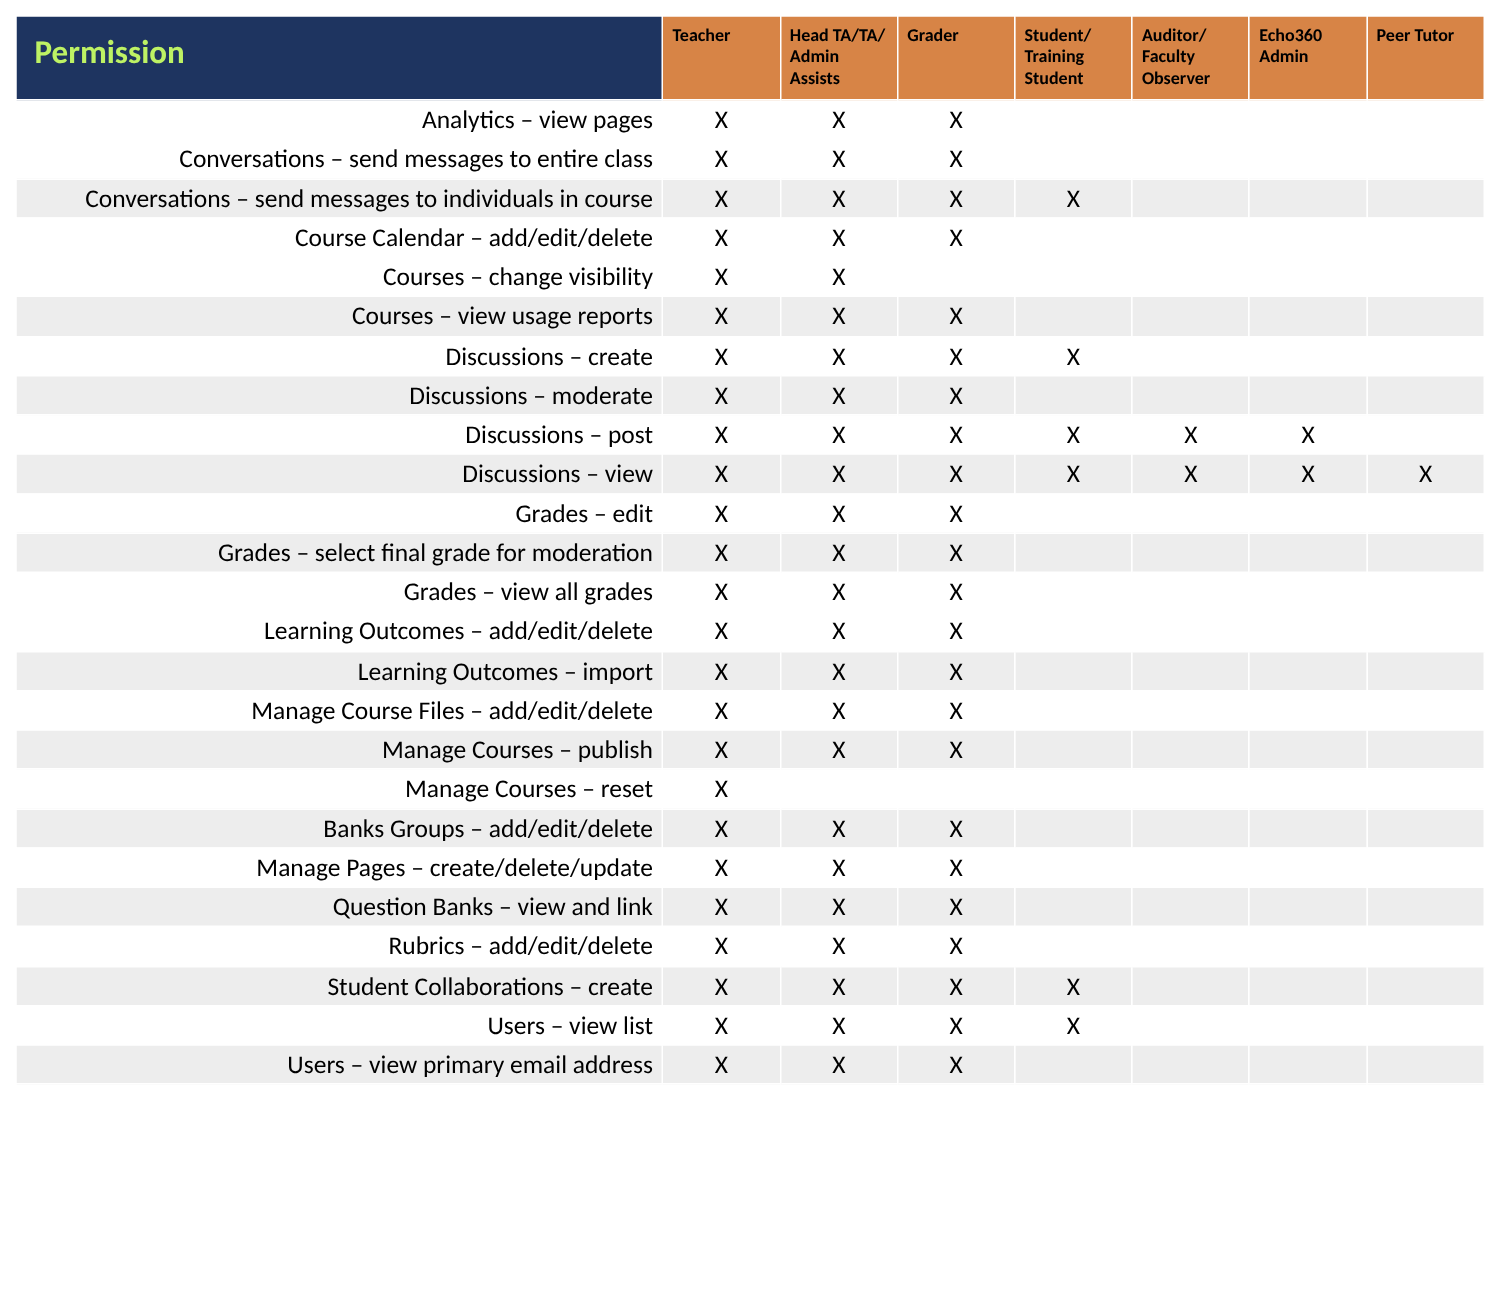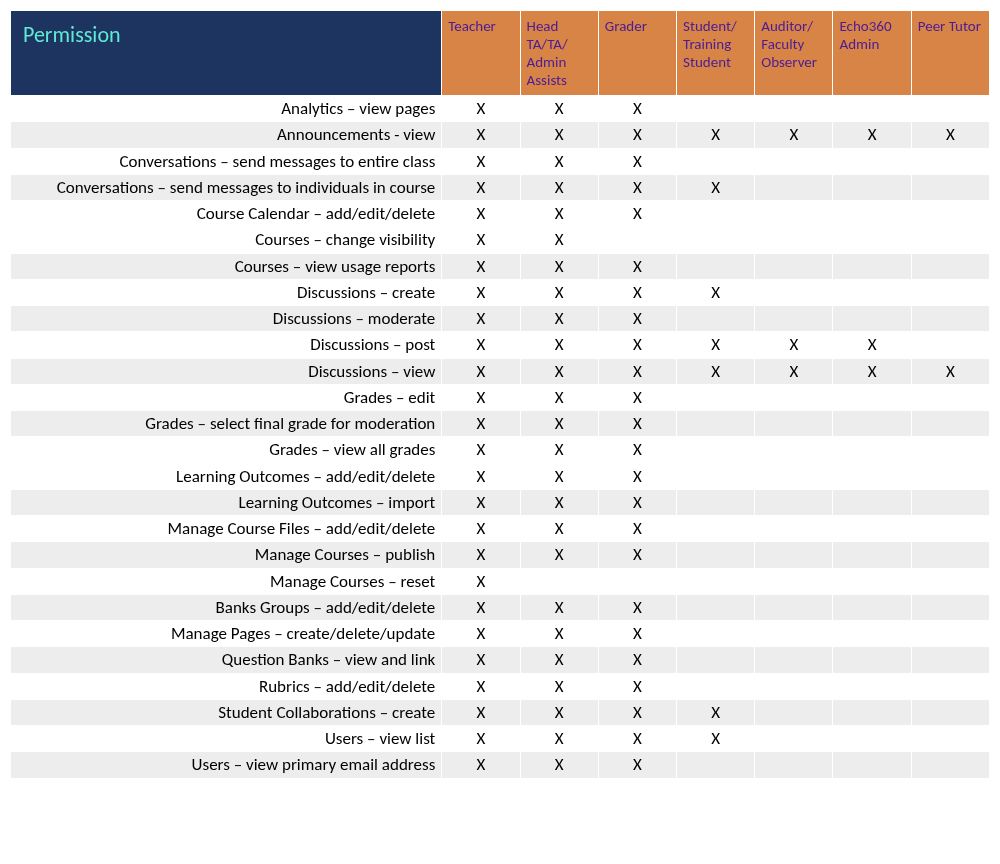--- a/index.html
+++ b/index.html
@@ -21,31 +21,31 @@
     table-layout:fixed;
     font-size:17px;
   }
   table.perm th, table.perm td{
     border:1px solid var(--border);
     vertical-align:top;
     text-align:left;
   }
   table.perm th.corner{
     background:var(--navy);
-    color:#5eead4;
+    color:#bef264;
     font-size:22px;
-    font-weight:400;
+    font-weight:700;
     padding:10px 12px;
     vertical-align:top;
   }
   table.perm th.rolehdr{
     background:var(--orange);
-    color:#4c1d95;
-    font-weight:400;
-    font-size:15px;
+    color:#000000;
+    font-weight:700;
+    font-size:12px;
     padding:6px 6px 6px 6px;
     vertical-align:top;
     line-height:1.2;
   }
   table.perm col.permcol{width:430px;}
   table.perm col.rolecol{width:78px;}
   table.perm td.permname{
     padding:2px 6px 2px 14px;
     line-height:1.25;
     text-align:right;
@@ -90,30 +90,20 @@
   <tr class="even">
         <td class="permname">Analytics – view pages</td>
         <td class="mark">X</td>
         <td class="mark">X</td>
         <td class="mark">X</td>
         <td class="mark"></td>
         <td class="mark"></td>
         <td class="mark"></td>
         <td class="mark"></td>
       </tr>
-      <tr class="odd">
-        <td class="permname">Announcements - view</td>
-        <td class="mark">X</td>
-        <td class="mark">X</td>
-        <td class="mark">X</td>
-        <td class="mark">X</td>
-        <td class="mark">X</td>
-        <td class="mark">X</td>
-        <td class="mark">X</td>
-      </tr>
       <tr class="even">
         <td class="permname">Conversations – send messages to entire class</td>
         <td class="mark">X</td>
         <td class="mark">X</td>
         <td class="mark">X</td>
         <td class="mark"></td>
         <td class="mark"></td>
         <td class="mark"></td>
         <td class="mark"></td>
       </tr>

